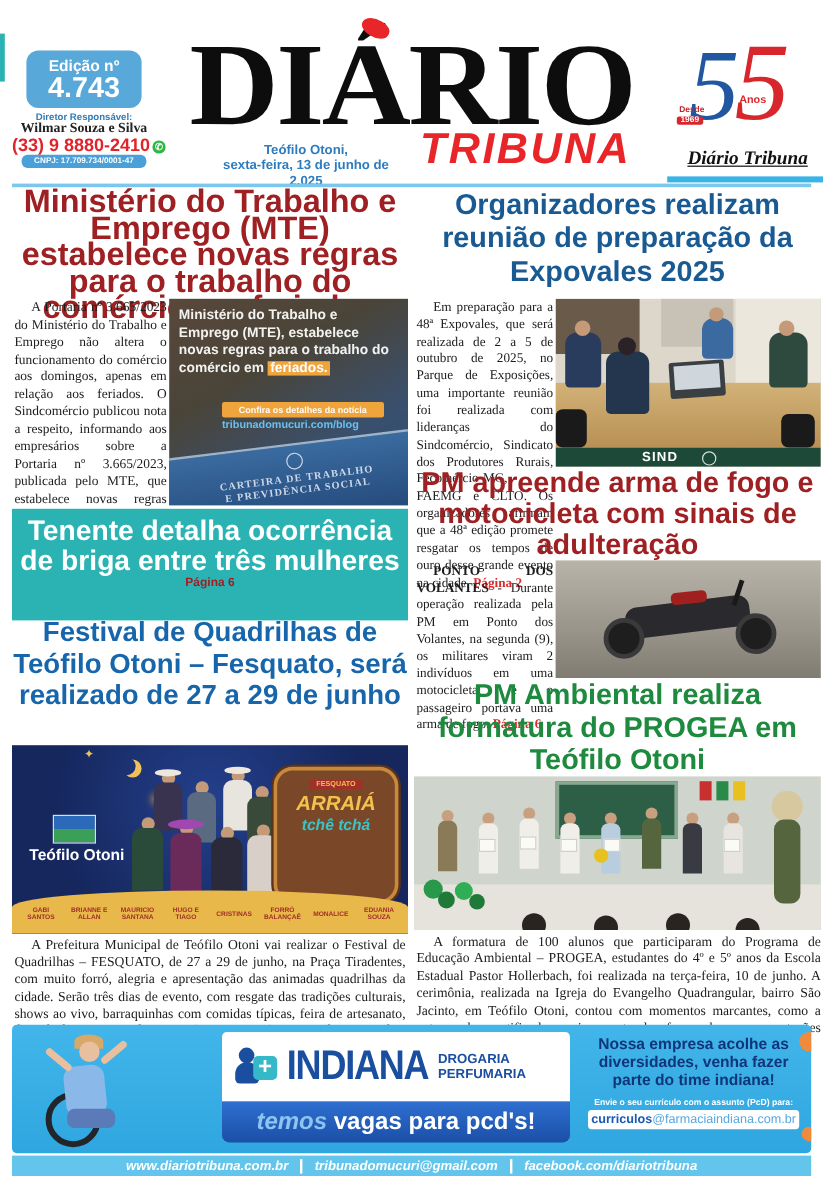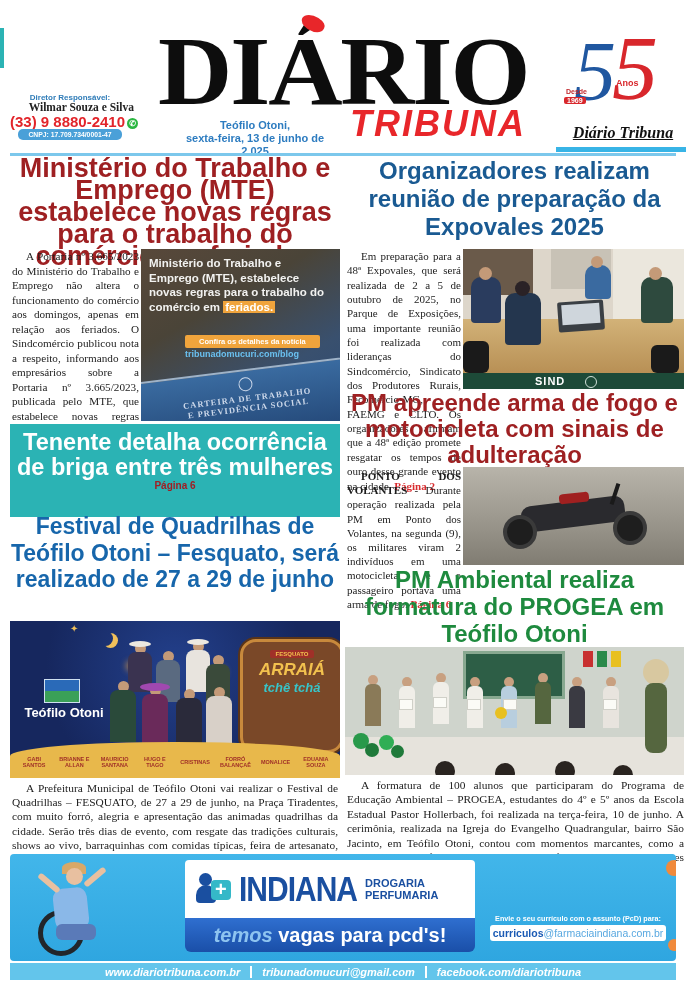--- a/index.html
+++ b/index.html
@@ -7,21 +7,21 @@
         font-family:"Liberation Sans",sans-serif;color:#1a1a1a;}
   .abs{position:absolute;}
   .b{font-weight:bold;}
 
   
   .edge{left:0;top:28px;width:4px;height:40px;background:#2bb3b4;}
   .edbox{left:22px;top:42px;width:96px;height:48px;background:#58a9da;border-radius:10px;color:#fff;text-align:center;}
   .edlabel{font-size:13px;font-weight:bold;padding-top:5px;}
   .ednum{font-size:24px;font-weight:bold;line-height:24px;}
   .dirlabel{left:10px;top:93px;width:120px;text-align:center;font-size:8px;font-weight:bold;color:#2f7cb8;}
-  .dirname{left:6px;top:101px;width:128px;text-align:right;font-size:11.5px;font-weight:bold;color:#222;font-family:"Liberation Serif",serif;}
+  .dirname{left:6px;top:101px;width:128px;text-align:center;font-size:11.5px;font-weight:bold;color:#222;font-family:"Liberation Serif",serif;}
   .phone{left:4px;top:113px;width:140px;text-align:center;font-size:15px;font-weight:bold;color:#e2242a;}
   .wa{display:inline-block;width:11px;height:11px;border-radius:50%;background:#2bb741;color:#fff;font-size:8px;line-height:11px;text-align:center;vertical-align:1px;margin-left:2px;}
   .wa::after{content:"✆";}
   .cnpj{left:18px;top:129px;width:104px;height:11px;line-height:11px;border-radius:5px;background:#4aa0d8;color:#fff;font-size:6.8px;font-weight:bold;text-align:center;}
   .mast-title{left:158px;top:22px;font-family:"Liberation Serif",serif;font-weight:bold;font-size:98px;line-height:98px;letter-spacing:-2px;color:#0d0d0d;transform:scaleX(1.05);transform-origin:left top;}
   .mast-accent{left:301px;top:16px;width:24px;height:15px;background:#e8262a;border-radius:60% 40% 55% 45%;transform:rotate(32deg);}
   .dateline{left:178px;top:119px;width:154px;text-align:center;font-size:11px;font-weight:bold;color:#2d7cc0;line-height:13px;}
   .mast-sub{left:350px;top:104px;font-size:36px;line-height:40px;font-weight:bold;font-style:italic;letter-spacing:2px;color:#e8262a;}
   .anniv{left:560px;top:24px;width:126px;height:126px;}
   .five-a{left:14px;top:6px;font-family:"Liberation Serif",serif;font-style:italic;font-size:84px;line-height:84px;color:#2057a0;}
@@ -64,21 +64,21 @@
   .pstar{position:absolute;left:60px;top:2px;color:#f0c05a;font-size:10px;}
   .pstar::before{content:"✦";}
   .glow{position:absolute;width:6px;height:6px;border-radius:50%;background:#f0a43c;box-shadow:0 0 6px 2px rgba(240,164,60,.7);}
   .pp{position:absolute;}
   .pp-h{width:11px;height:11px;border-radius:50%;background:#c49a78;margin:0 auto;}
   .pp-b{border-radius:8px 8px 0 0;margin-top:-2px;}
   .hat{position:absolute;width:22px;height:6px;border-radius:50%;background:#ece8e0;left:50%;transform:translateX(-50%);top:-2px;}
   .hat.purple{background:#a048b0;width:30px;height:8px;}
   .cityflag{position:absolute;left:34px;top:58px;width:34px;height:22px;background:linear-gradient(180deg,#2a6ab8 50%,#3aa058 50%);border:1px solid #cfe0f0;}
   .citylogo{position:absolute;left:6px;top:84px;width:96px;text-align:center;font-size:13px;font-weight:bold;color:#fff;}
-  .badge{position:absolute;left:218px;top:18px;width:98px;height:108px;background:#7a4828;border:3px solid #c8893c;border-radius:16px;text-align:center;box-shadow:0 0 0 2px #5a3418;margin-left:12px;}
+  .badge{position:absolute;left:218px;top:18px;width:98px;height:108px;background:#7a4828;border:3px solid #c8893c;border-radius:16px;text-align:center;box-shadow:0 0 0 2px #5a3418;}
   .badge-rib{display:inline-block;margin-top:7px;background:#a03028;color:#f2c14e;font-size:6px;font-weight:bold;padding:1px 6px;border-radius:2px;}
   .badge-l2{font-size:17px;font-weight:bold;font-style:italic;color:#f2c14e;line-height:20px;}
   .badge-l3{font-size:13px;font-weight:bold;font-style:italic;color:#38c4c8;line-height:15px;}
   .banner{position:absolute;left:0;bottom:0;width:330px;height:36px;background:#e8b84b;border-top-left-radius:50% 14px;border-top-right-radius:50% 14px;display:flex;justify-content:space-around;align-items:center;padding:6px 4px 2px;box-sizing:border-box;}
   .artist{width:38px;font-size:5.5px;line-height:6.5px;font-weight:bold;color:#a03028;text-transform:uppercase;text-align:center;}
 
   
   .ph-exp{left:463px;top:249px;width:221px;height:140px;overflow:hidden;background:#ddd6ca;}
   .exp-wallr{position:absolute;left:150px;top:0;width:71px;height:124px;background:#ebe7dd;}
   .exp-cab{position:absolute;left:0;top:0;width:70px;height:46px;background:#6a5a4a;}
@@ -144,20 +144,24 @@
   .footer{left:10px;top:963px;width:666px;height:17px;background:#63c5eb;display:flex;justify-content:center;align-items:center;gap:10px;color:#fff;font-size:11px;font-weight:bold;font-style:italic;}
   .ftsep{width:2px;height:12px;background:#fff;}
 </style>
 </head>
 <body>
 
 <div id="page">
 
   <div class="abs edge"></div>
 
+  <div class="abs edbox">
+    <div class="edlabel">Edição nº</div>
+    <div class="ednum">4.743</div>
+  </div>
   <div class="abs dirlabel">Diretor Responsável:</div>
   <div class="abs dirname">Wilmar Souza e Silva</div>
   <div class="abs phone">
     <span>(33) 9 8880-2410</span><span class="wa"></span>
   </div>
   <div class="abs cnpj">CNPJ: 17.709.734/0001-47</div>
 
   <div class="abs mast-title">DIÁRIO</div>
   <div class="abs mast-accent"></div>
   <div class="abs dateline">
@@ -404,20 +408,21 @@
       <div class="ind-sub">
         <div>DROGARIA</div>
         <div>PERFUMARIA</div>
       </div>
     </div>
 
     <div class="ad-bar">
       <span class="tag-light">temos</span><span class="tag-bold"> vagas para pcd's!</span>
     </div>
 
+    <div class="ad-msg">Nossa empresa acolhe as diversidades, venha fazer parte do time indiana!</div>
     <div class="ad-cta">Envie o seu currículo com o assunto (PcD) para:</div>
     <div class="ad-email">
       <span class="em-user">curriculos</span><span class="em-dom">@farmaciaindiana.com.br</span>
     </div>
 
     <div class="deco-o" style="right:-6px;top:6px;width:16px;height:16px;"></div>
     <div class="deco-o" style="right:-4px;bottom:10px;width:12px;height:12px;"></div>
   </div>
 
   <div class="abs footer">

